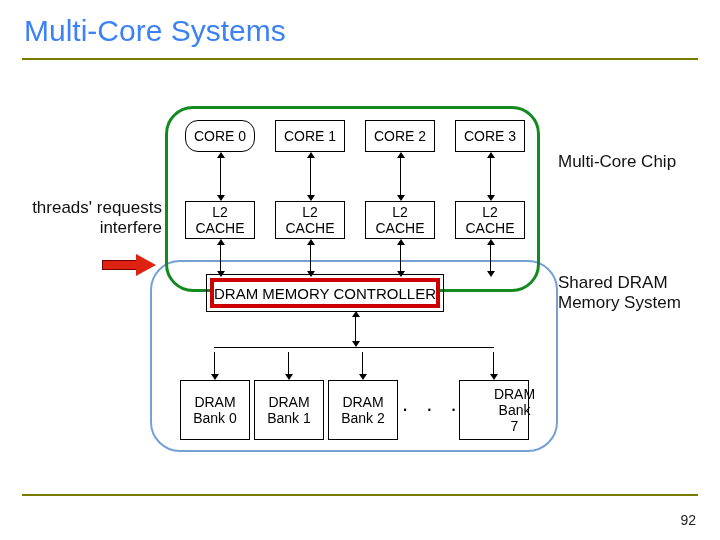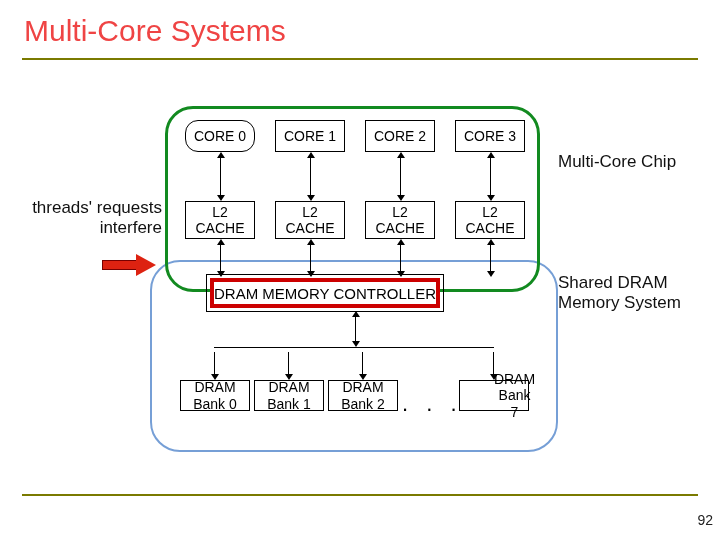--- a/index.html
+++ b/index.html
@@ -6,21 +6,21 @@
   body {
     width: 720px;
     height: 540px;
     font-family: Arial, Helvetica, sans-serif;
     background: #fff;
     position: relative;
     overflow: hidden;
   }
   .title {
     font-size: 30px;
-    color: #ef4444;
+    color: #3b82f6;
     padding: 14px 0 6px 24px;
     font-weight: normal;
   }
   .hr-top, .hr-bot {
     position: absolute;
     left: 22px;
     right: 22px;
     height: 2px;
     background: #7a7a00;
   }
@@ -69,41 +69,41 @@
     left: 210px; top: 220px;
     width: 230px; height: 30px;
     background: #fff;
     border: 4px solid #cc0000;
     outline: 1px solid #000;
     outline-offset: 3px;
     display: flex; align-items: center; justify-content: center;
     font-size: 15px;
   }
 
-  .bank { top: 322px; width: 70px; height: 31px; }
+  .bank { top: 322px; width: 70px; height: 60px; }
   .b0 { left: 180px; } .b1 { left: 254px; } .b2 { left: 328px; } .b7 { left: 459px; padding-left: 45px; }
 
   .dots {
     position: absolute;
     left: 402px; top: 333px;
     font-size: 22px; letter-spacing: 6px;
   }
 
   .lbl {
     position: absolute;
     font-size: 17px;
     color: #111;
   }
   .lbl-chip { left: 558px; top: 60px; width: 120px; margin-top: 34px; }
   .lbl-mem  { left: 558px; top: 215px; width: 150px; }
   .lbl-threads { left: 12px; top: 140px; width: 150px; text-align: right; }
 
   .pagenum {
     position: absolute;
-    right: 7px; bottom: 12px;
+    right: 24px; bottom: 12px;
     font-size: 14px; color: #222;
   }
 
   
   .conn {
     position: absolute; width: 1px; background: #000;
   }
   .conn::before, .conn::after {
     content: ""; position: absolute; left: -3px;
     border-left: 4px solid transparent;

